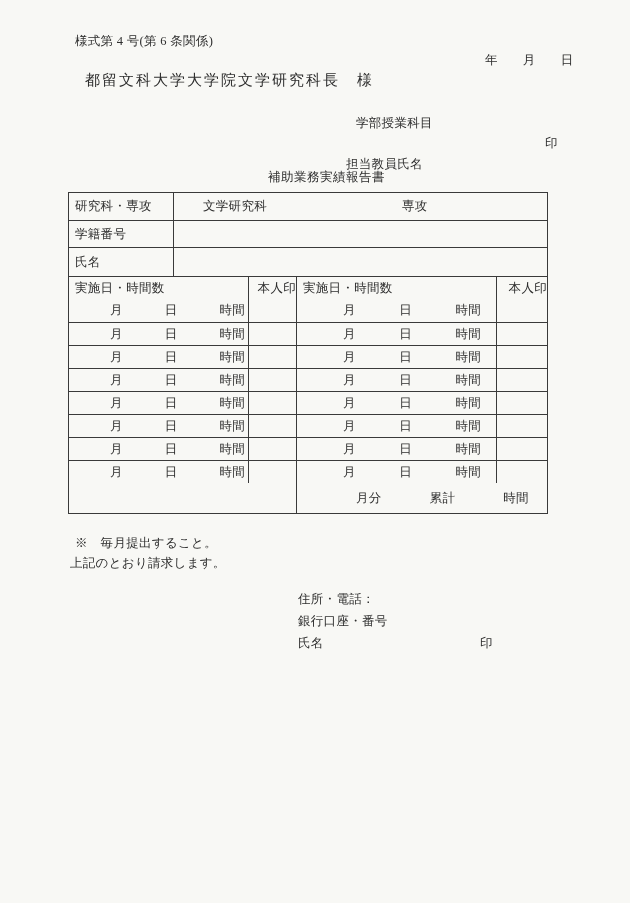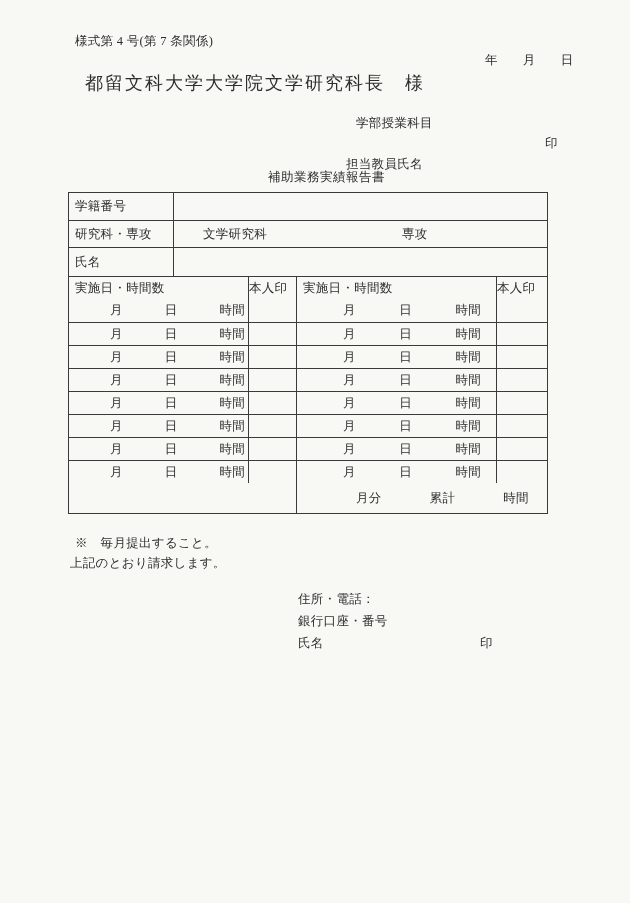--- a/index.html
+++ b/index.html
@@ -11,21 +11,21 @@
     letter-spacing:0.3px;
     color:#2e2e2e;
     position:relative;
     overflow:hidden;
   }
   .abs{position:absolute;white-space:nowrap;}
 
   
   .form-number{left:75px;top:33px;}
   .date-line{left:485px;top:52px;display:flex;gap:25px;}
-  .addressee{left:85px;top:71px;font-size:18px;letter-spacing:2px;}
+  .addressee{left:85px;top:71px;font-size:15px;letter-spacing:2px;}
   .course-subject{left:346px;top:115px;margin-left:10px;}
   .instructor-name{left:346px;top:156px;}
   .instructor-seal{left:545px;top:135px;}
   .doc-title{left:268px;top:169px;letter-spacing:0.5px;text-align:right;}
 
   
   .tbl{
     position:absolute;left:68px;top:192px;width:480px;
     border:1px solid #3a3a3a;
     box-sizing:border-box;
@@ -38,64 +38,64 @@
   .h30{height:29px;line-height:29px;}
   .h24{height:23px;line-height:23px;}
   .h31{height:30px;line-height:30px;}
   .w104{width:104px;}
   .w179{width:179px;}
   .w48{width:48px;}
   .w200{width:200px;}
   .w227{width:227px;}
   .grow{flex:1;}
   .pl6{padding-left:6px;}
-  .ctr{text-align:left;}
+  .ctr{text-align:right;}
   .dept-val{padding-left:29px;}
   .major{margin-left:135px;}
   .dcell-l{display:flex;justify-content:space-between;padding:0 3px 0 41px;}
   .dcell-r{display:flex;justify-content:space-between;padding:0 15px 0 46px;}
   .total-cell{display:flex;justify-content:space-between;padding:0 40px 0 59px;gap:48px;}
 
   
   .note{left:75px;top:535px;}
   .request{left:70px;top:555px;text-align:center;}
   .addr{left:298px;top:591px;}
   .bank{left:298px;top:613px;}
   .signer-name{left:298px;top:635px;}
   .signer-seal{left:480px;top:635px;}
 </style>
 </head>
 <body>
 
-<div class="abs form-number">様式第 4 号(第 7 条関係)</div>
+<div class="abs form-number">様式第 4 号(第 6 条関係)</div>
 
 <div class="abs date-line">
   <span>年</span>
   <span>月</span>
   <span>日</span>
 </div>
 
 <div class="abs addressee">都留文科大学大学院文学研究科長　様</div>
 
 <div class="abs course-subject">学部授業科目</div>
 <div class="abs instructor-name">担当教員氏名</div>
 <div class="abs instructor-seal">印</div>
 
 <div class="abs doc-title">補助業務実績報告書</div>
 
 <div class="tbl">
   <div class="row h28">
-    <div class="cell w104 pl6">学籍番号</div>
-    <div class="cell grow"></div>
-  </div>
-  <div class="row h28">
     <div class="cell w104 pl6">研究科・専攻</div>
     <div class="cell grow">
       <span class="dept-val" style="display:inline-block;">文学研究科</span><span class="major" style="display:inline-block;">専攻</span>
     </div>
+  </div>
+  <div class="row h28">
+    <div class="cell w104 pl6">学籍番号</div>
+    <div class="cell grow"></div>
   </div>
   <div class="row h30">
     <div class="cell w104 pl6">氏名</div>
     <div class="cell grow"></div>
   </div>
   <div class="row h24">
     <div class="cell w179 pl6">実施日・時間数</div>
     <div class="cell w48 ctr">本人印</div>
     <div class="cell w200 pl6">実施日・時間数</div>
     <div class="cell grow ctr">本人印</div>

